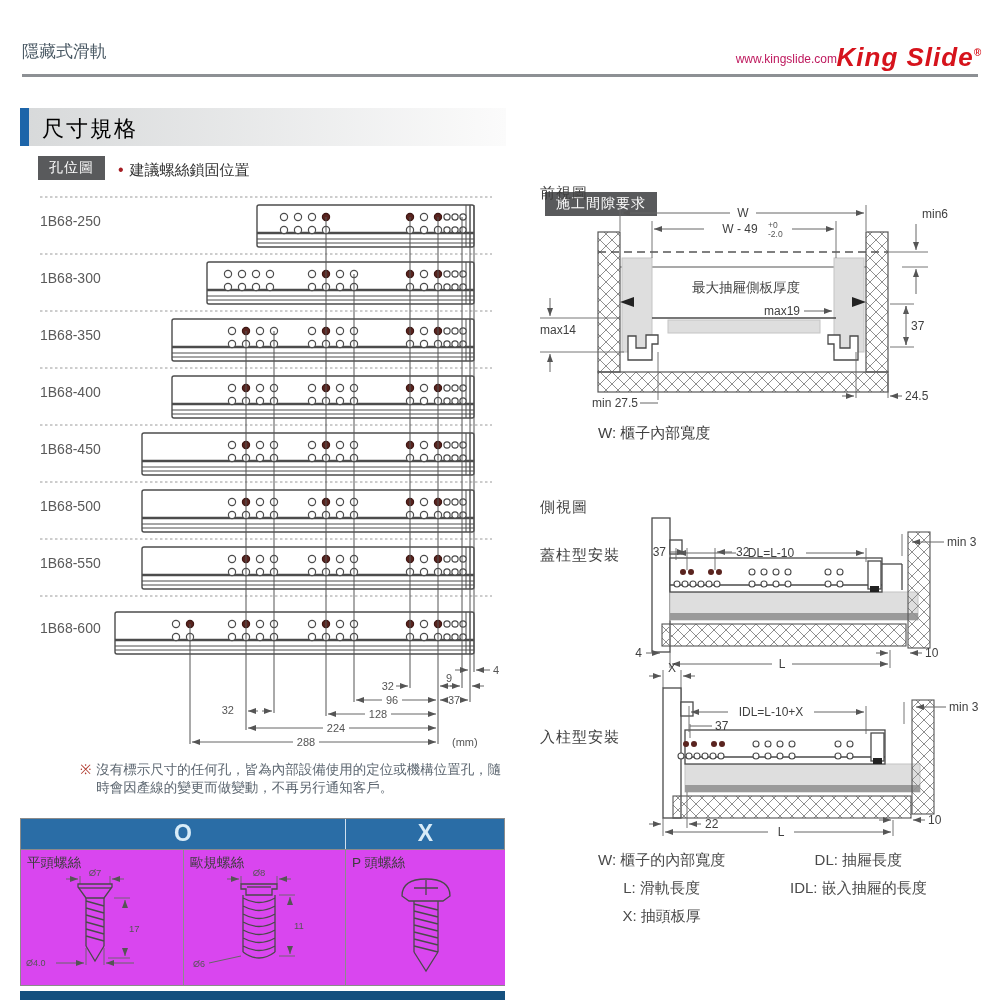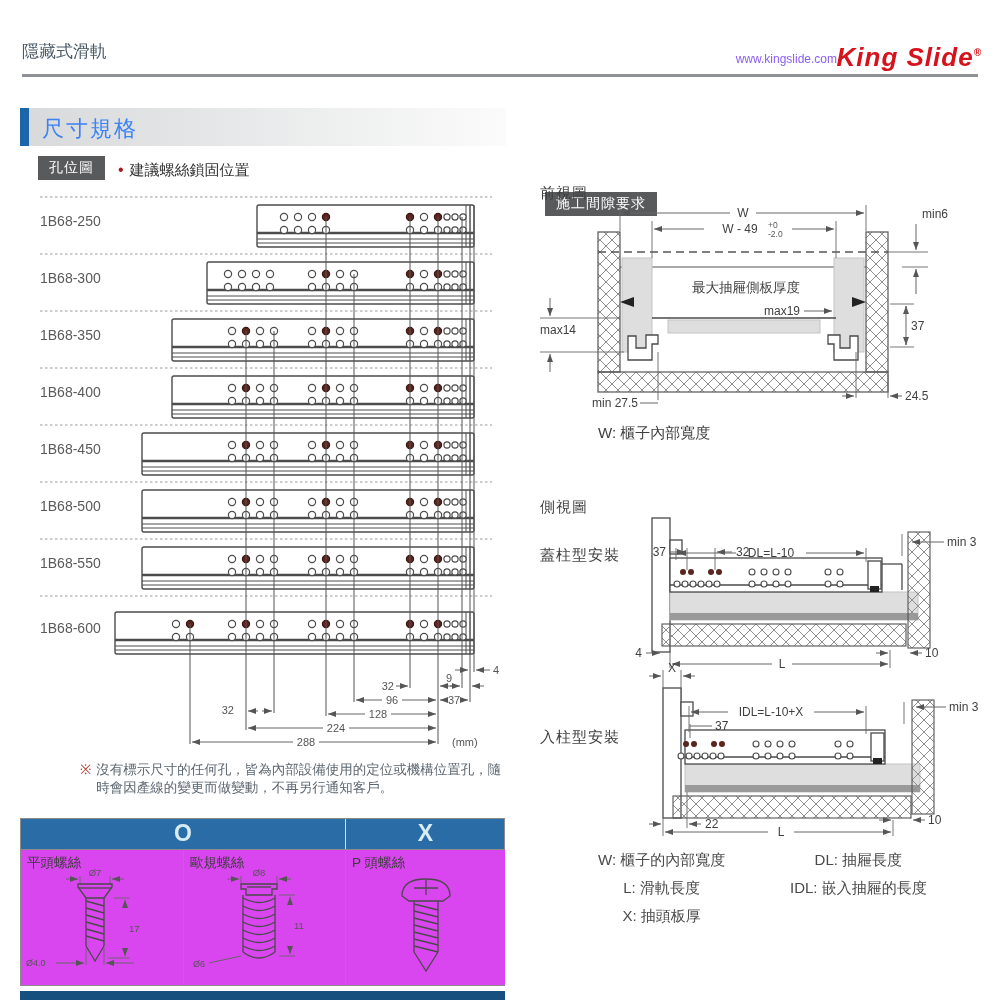--- a/index.html
+++ b/index.html
@@ -1,28 +1,28 @@
 <!DOCTYPE html>
 <html><head>
 <meta charset="utf-8">
 <style>
   html,body{margin:0;padding:0;background:#e8e8e8;}
   #page{position:relative;width:1000px;height:1000px;background:#ffffff;overflow:hidden;
         font-family:"Liberation Sans",sans-serif;color:#333;padding-left:12px;}
   .abs{position:absolute;}
   
   .page-title{left:22px;top:40px;font-size:17px;font-weight:500;color:#4a5964;}
-  .site{right:175px;top:52px;font-size:12px;color:#8b5cf6;}
+  .site{right:175px;top:52px;font-size:12px;color:#be185d;}
   .brand{right:30px;top:42px;font-size:26px;font-weight:bold;font-style:italic;color:#d6131c;letter-spacing:1px;}
   .brand sup{font-size:10px;}
   .hrule{left:22px;top:74px;width:956px;height:3px;background:#8d9094;}
   
   .sec-bar{left:20px;top:108px;width:486px;height:38px;background:linear-gradient(to right,#d7d9da,#fbfbfb);}
   .sec-accent{left:20px;top:108px;width:9px;height:38px;background:#1d65a9;}
-  .sec-text{left:42px;top:114px;font-size:22px;color:#3b82f6;letter-spacing:2px;}
+  .sec-text{left:42px;top:114px;font-size:22px;color:#000000;letter-spacing:2px;}
   
   .badge{background:#595a5c;color:#fff;font-size:14px;padding:3px 11px;letter-spacing:1px;}
   .legend-line{left:118px;top:161px;font-size:15px;color:#333;}
   .legend-line .dot{color:#a51d23;margin-right:6px;font-size:16px;}
   .model-label{left:40px;width:90px;font-size:14px;color:#5a5a5a;}
   svg{position:absolute;overflow:visible;}
   .note{left:80px;top:761px;width:430px;font-size:13.5px;line-height:18px;color:#5c6670;display:flex;}
   .note .mark{color:#b03a2e;margin-right:5px;}
   
   .tbl{left:20px;top:818px;width:485px;height:168px;border:1px solid #8b8b8b;box-sizing:border-box;}

